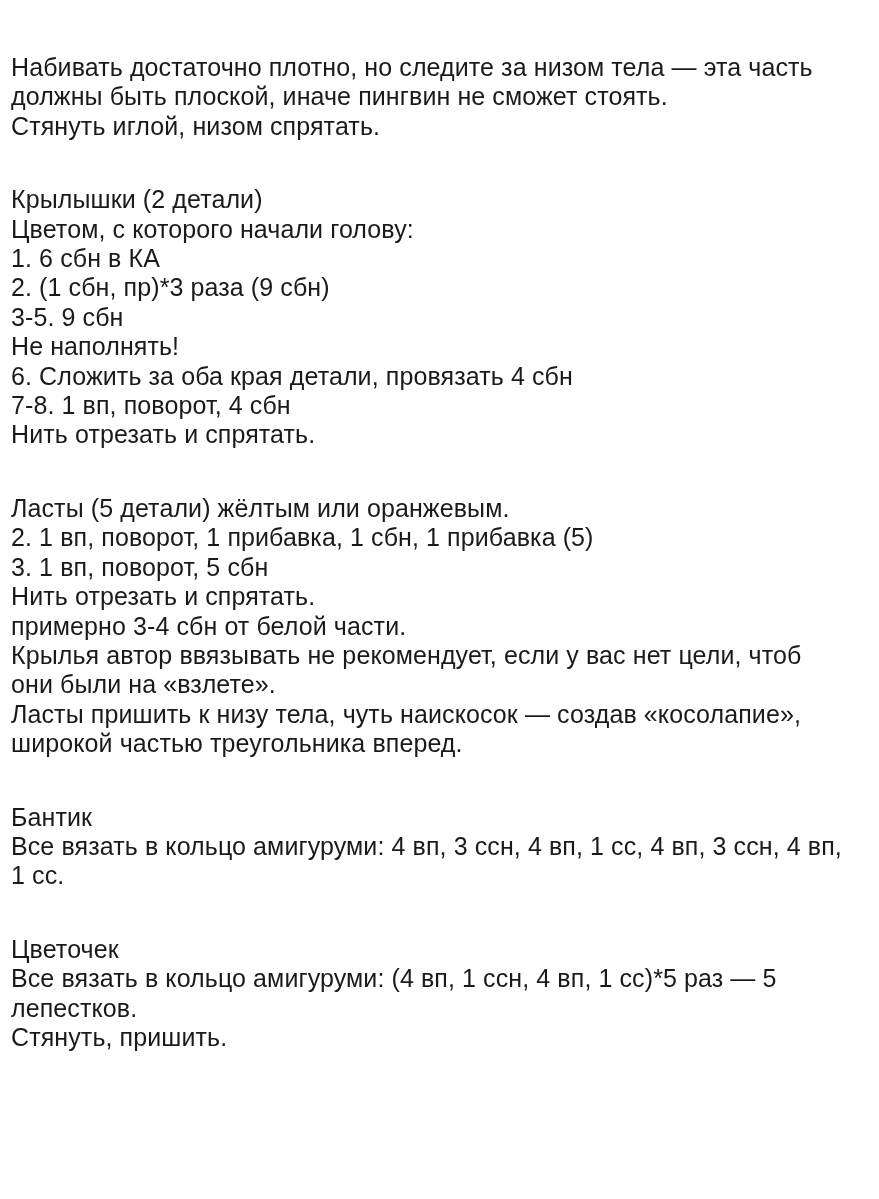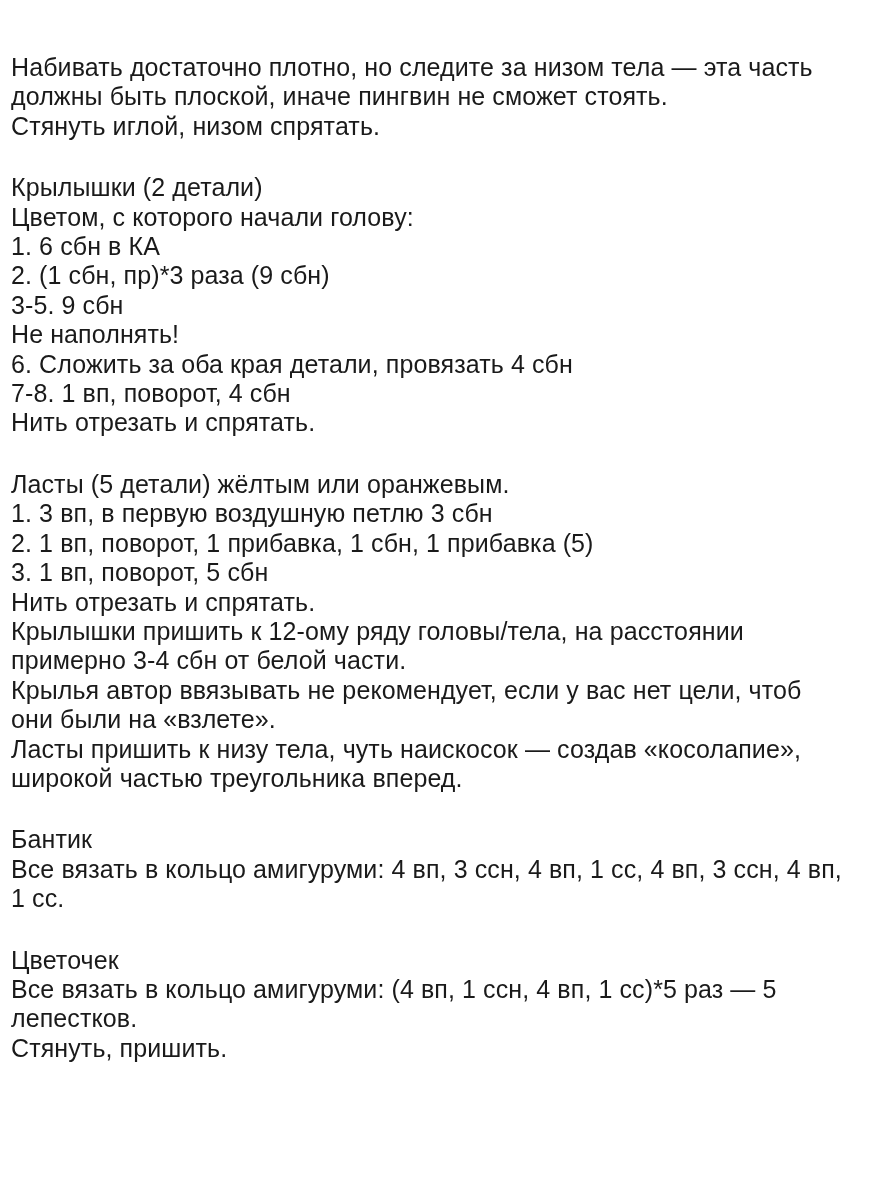--- a/index.html
+++ b/index.html
@@ -15,21 +15,21 @@
     background: #ffffff;
     padding: 53px 10px 0 11px;
     overflow: hidden;
     font-family: "Liberation Sans", sans-serif;
     font-size: 25px;
     line-height: 29.4px;
     color: #1a1a1a;
     -webkit-font-smoothing: antialiased;
   }
   .paragraph { margin: 0; }
-  .paragraph + .paragraph { margin-top: 32px; } 
+  .paragraph + .paragraph { margin-top: 44px; } 
   .line {
     white-space: pre;
     min-height: 29.4px;
     letter-spacing: 0.1px;
   }
 </style>
 </head>
 <body>
 
 <div class="page">
@@ -45,25 +45,23 @@
         <div class="line">1. 6 сбн в КА</div>
         <div class="line">2. (1 сбн, пр)*3 раза (9 сбн)</div>
         <div class="line">3-5. 9 сбн</div>
         <div class="line">Не наполнять!</div>
         <div class="line">6. Сложить за оба края детали, провязать 4 сбн</div>
         <div class="line">7-8. 1 вп, поворот, 4 сбн</div>
         <div class="line">Нить отрезать и спрятать.</div>
       </div>
       <div class="paragraph">
         <div class="line">Ласты (5 детали) жёлтым или оранжевым.</div>
-        <div class="line">1. 3 вп, в первую воздушную петлю 3 сбн</div>
         <div class="line">2. 1 вп, поворот, 1 прибавка, 1 сбн, 1 прибавка (5)</div>
         <div class="line">3. 1 вп, поворот, 5 сбн</div>
         <div class="line">Нить отрезать и спрятать.</div>
-        <div class="line">Крылышки пришить к 12-ому ряду головы/тела, на расстоянии</div>
         <div class="line">примерно 3-4 сбн от белой части.</div>
         <div class="line">Крылья автор ввязывать не рекомендует, если у вас нет цели, чтоб</div>
         <div class="line">они были на «взлете».</div>
         <div class="line">Ласты пришить к низу тела, чуть наискосок — создав «косолапие»,</div>
         <div class="line">широкой частью треугольника вперед.</div>
       </div>
       <div class="paragraph">
         <div class="line">Бантик</div>
         <div class="line">Все вязать в кольцо амигуруми: 4 вп, 3 ссн, 4 вп, 1 сс, 4 вп, 3 ссн, 4 вп,</div>
         <div class="line">1 сс.</div>

